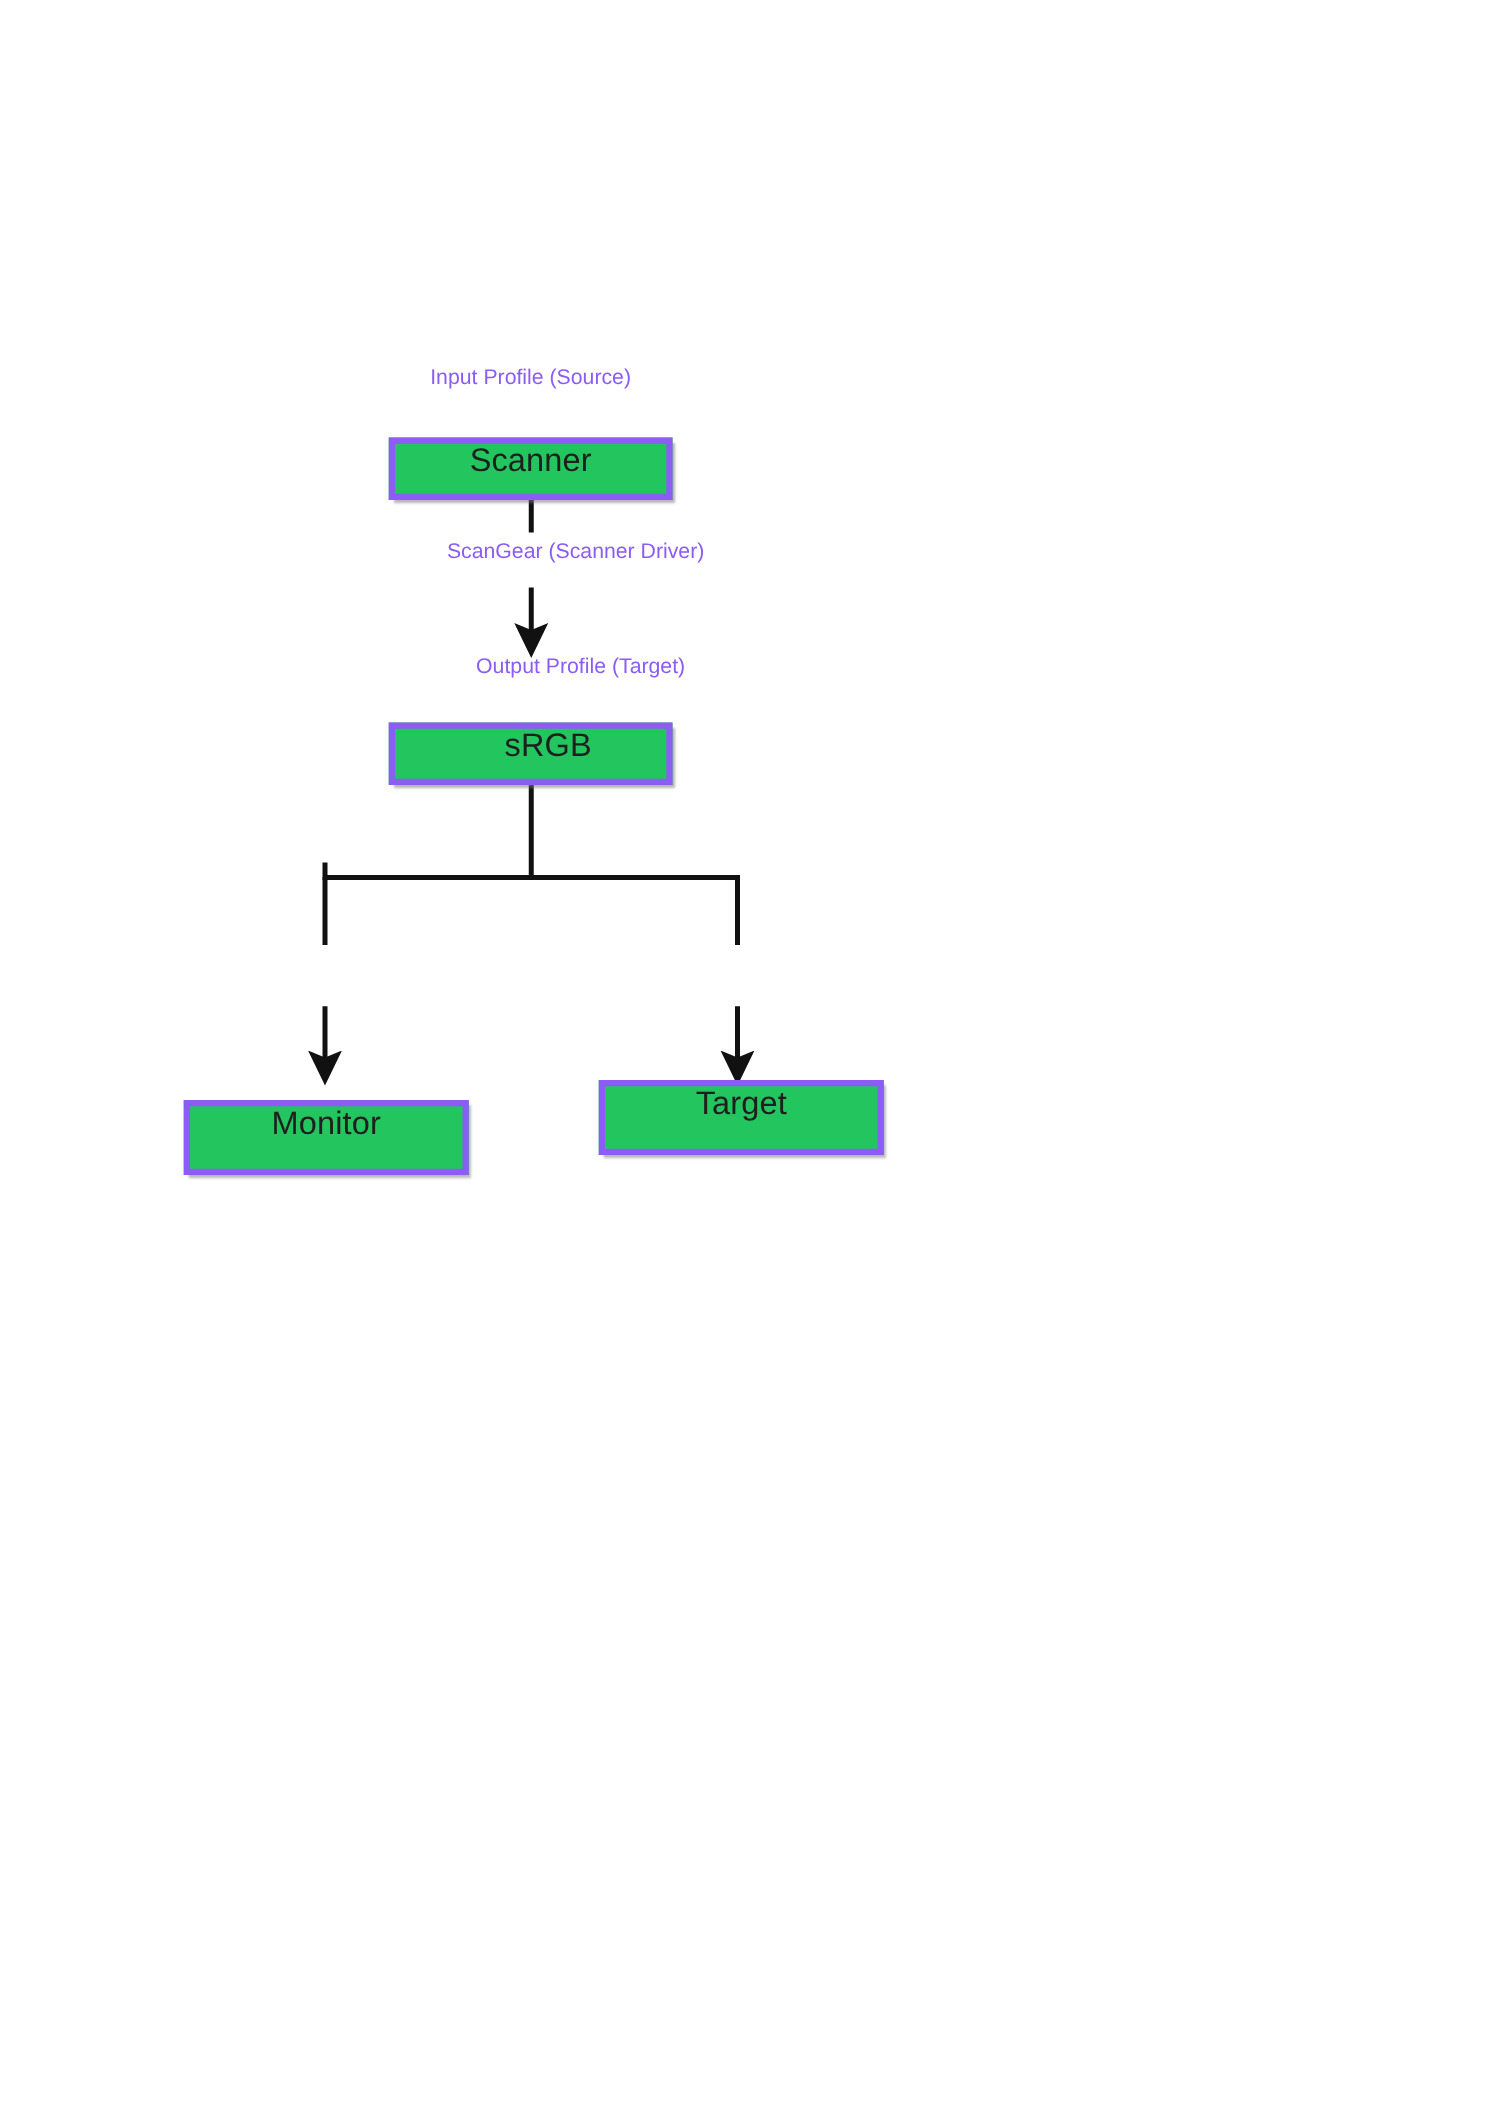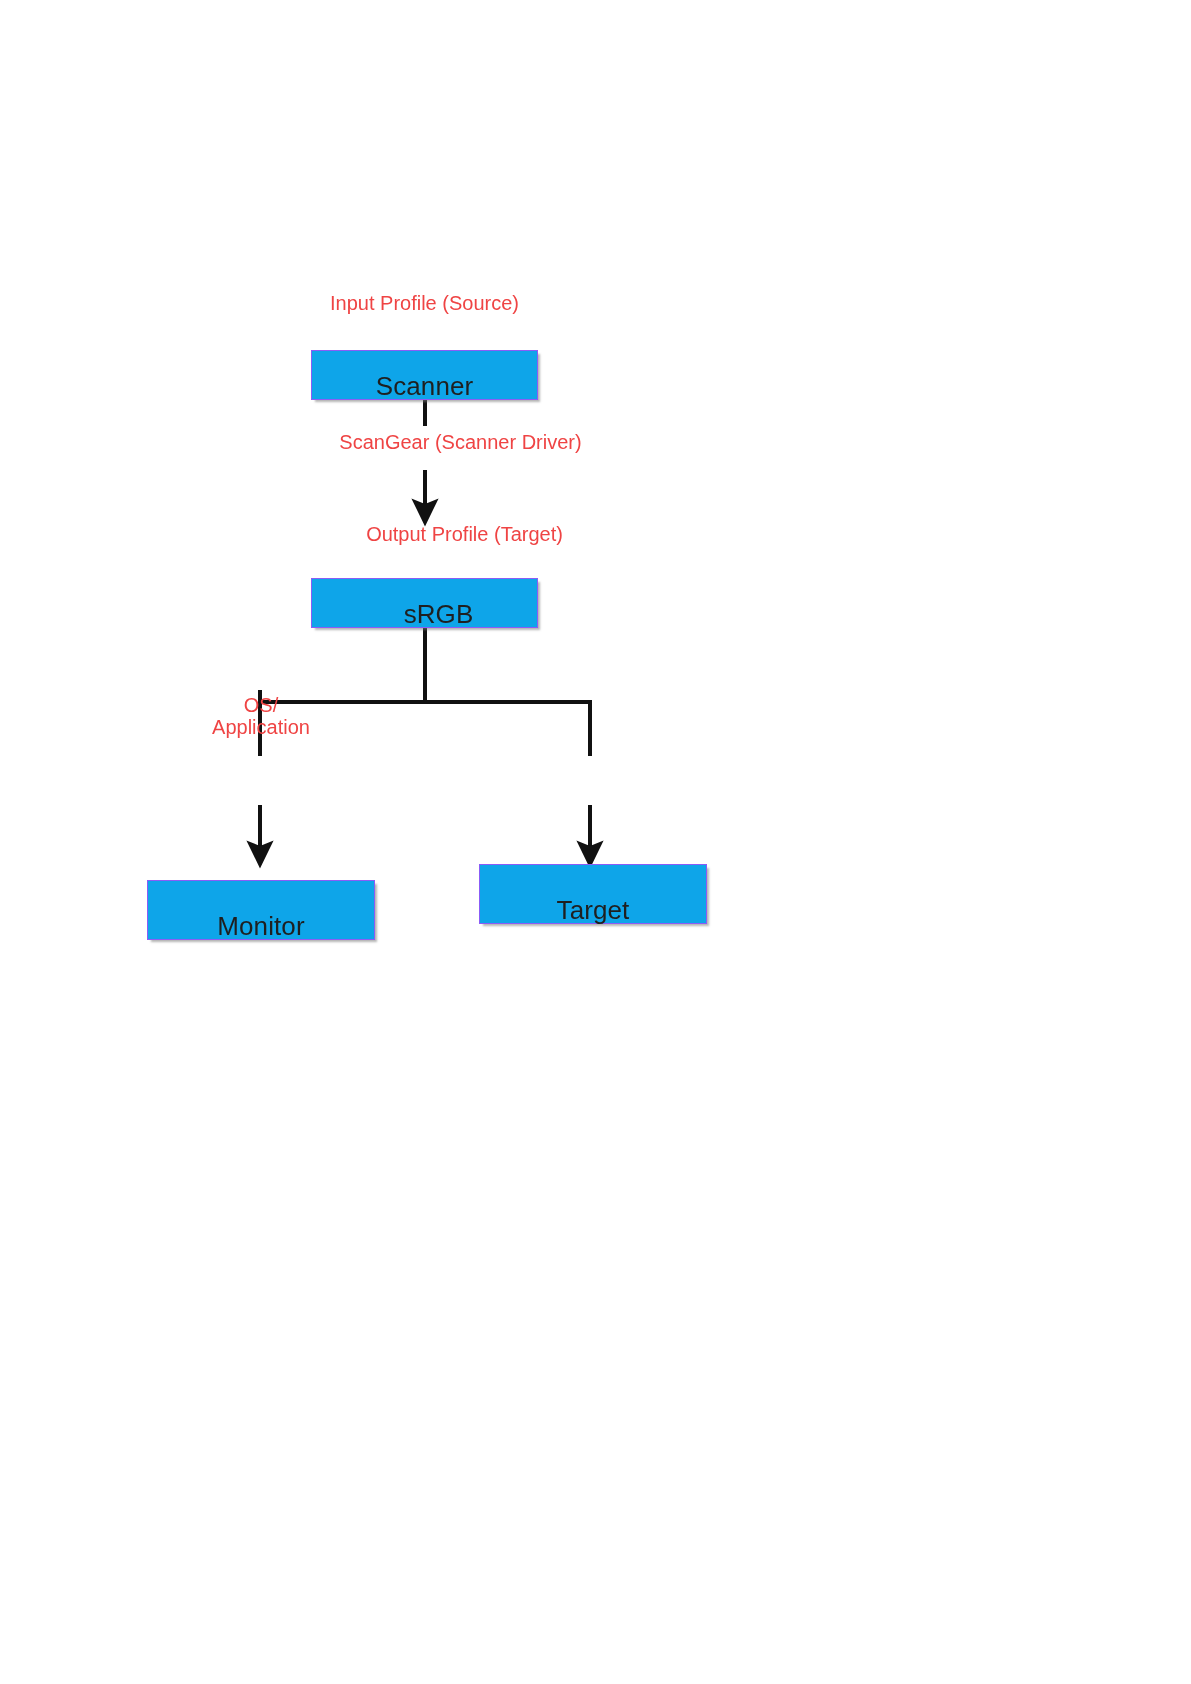--- a/index.html
+++ b/index.html
@@ -20,25 +20,25 @@
     position: absolute;
     left: 0;
     top: 0;
     width: 1191px;
     height: 1684px;
   }
 
   
   .node-box {
     position: absolute;
-    background: #0ea5e9;
-    border: 1px solid #8b5cf6;
+    background: #22c55e;
+    border: 5px solid #8b5cf6;
     box-shadow: 3px 3px 2px -1px rgba(120,120,120,0.55);
     display: flex;
-    align-items: flex-end;
+    align-items: flex-start;
     justify-content: center;
     box-sizing: border-box;
   }
   .node-box .node-label {
     font-size: 26px;
     color: #1f1f1f;
     letter-spacing: 0.1px;
     line-height: 1;
     text-align: center;
   }
@@ -66,22 +66,22 @@
   #box-printer {
     left: 479px;
     top: 864px;
     width: 228px;
     height: 60px;
   }
 
   
   .caption {
     position: absolute;
-    font-size: 20px;
-    color: #ef4444;
+    font-size: 17px;
+    color: #8b5cf6;
     line-height: 1.12;
     text-align: center;
     white-space: pre;
   }
 
   #caption-input-profile {
     left: 0;
     top: 292px;
     width: 849px;
     text-align: center;
@@ -149,22 +149,20 @@
 
     <line x1="590" y1="805" x2="590" y2="854" stroke="#111111" stroke-width="4" marker-end="url(#arrowhead)"></line>
   </svg>
 
   <div class="caption" id="caption-input-profile">Input Profile (Source)</div>
 
   <div class="caption" id="caption-scangear">ScanGear (Scanner Driver)</div>
 
   <div class="caption" id="caption-output-profile">Output Profile (Target)</div>
 
-  <div class="caption" id="caption-left-branch">OS/
-Application</div>
 
 
   <div class="node-box" id="box-scanner">
     <span class="node-label">Scanner</span>
   </div>
 
   <div class="node-box" id="box-srgb">
     <span class="node-label">sRGB</span>
   </div>
 

